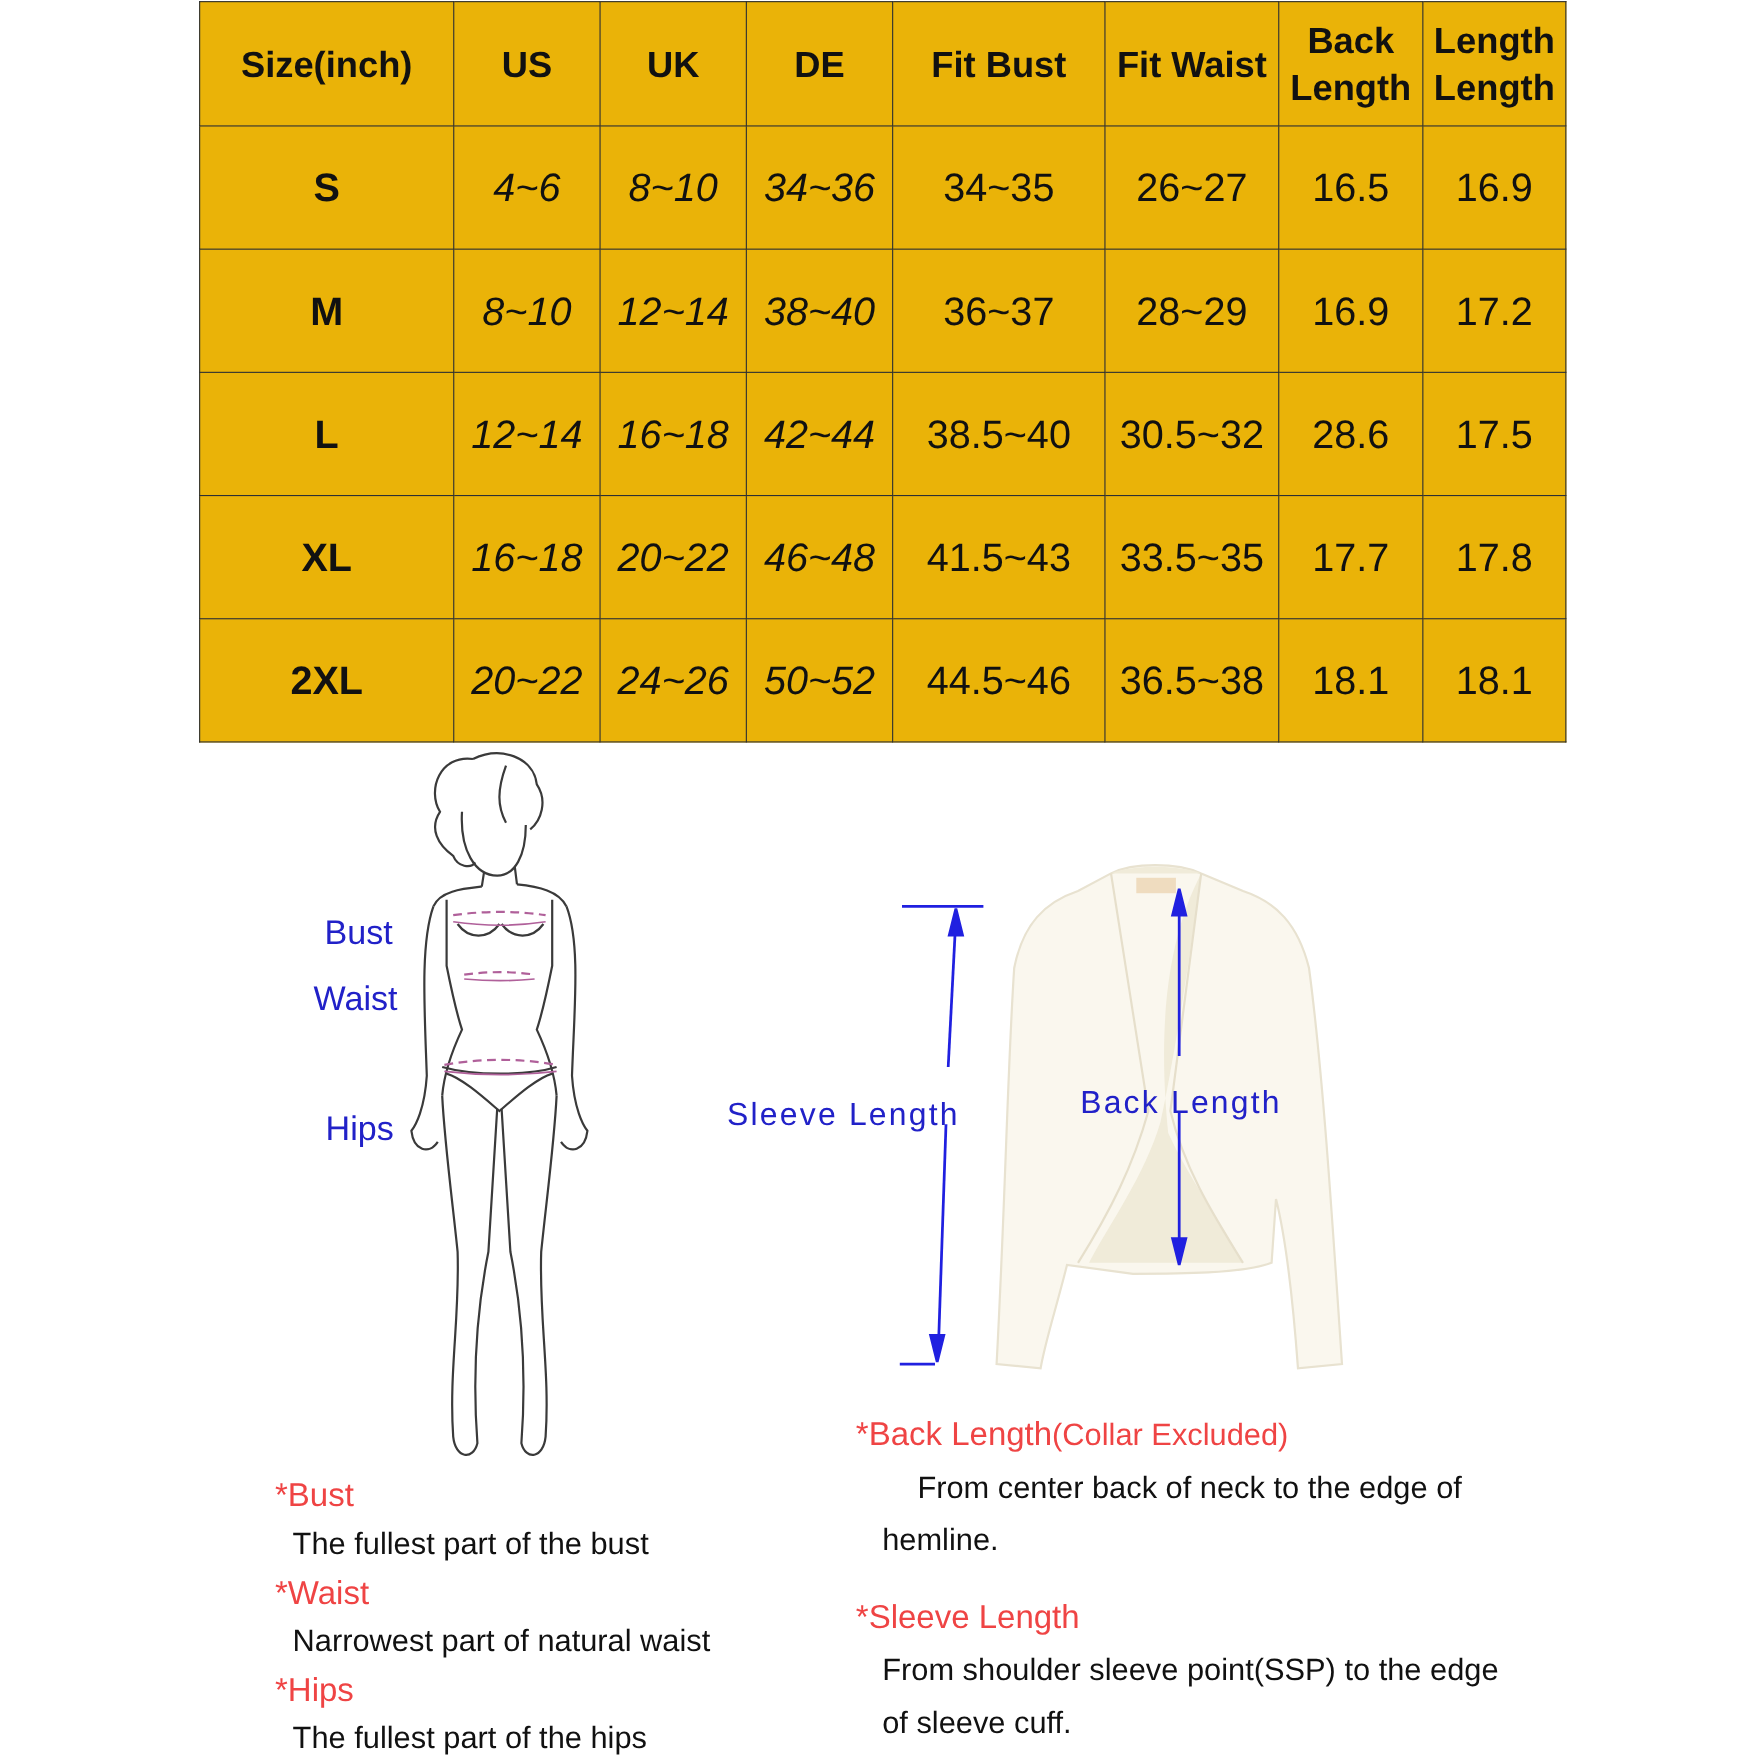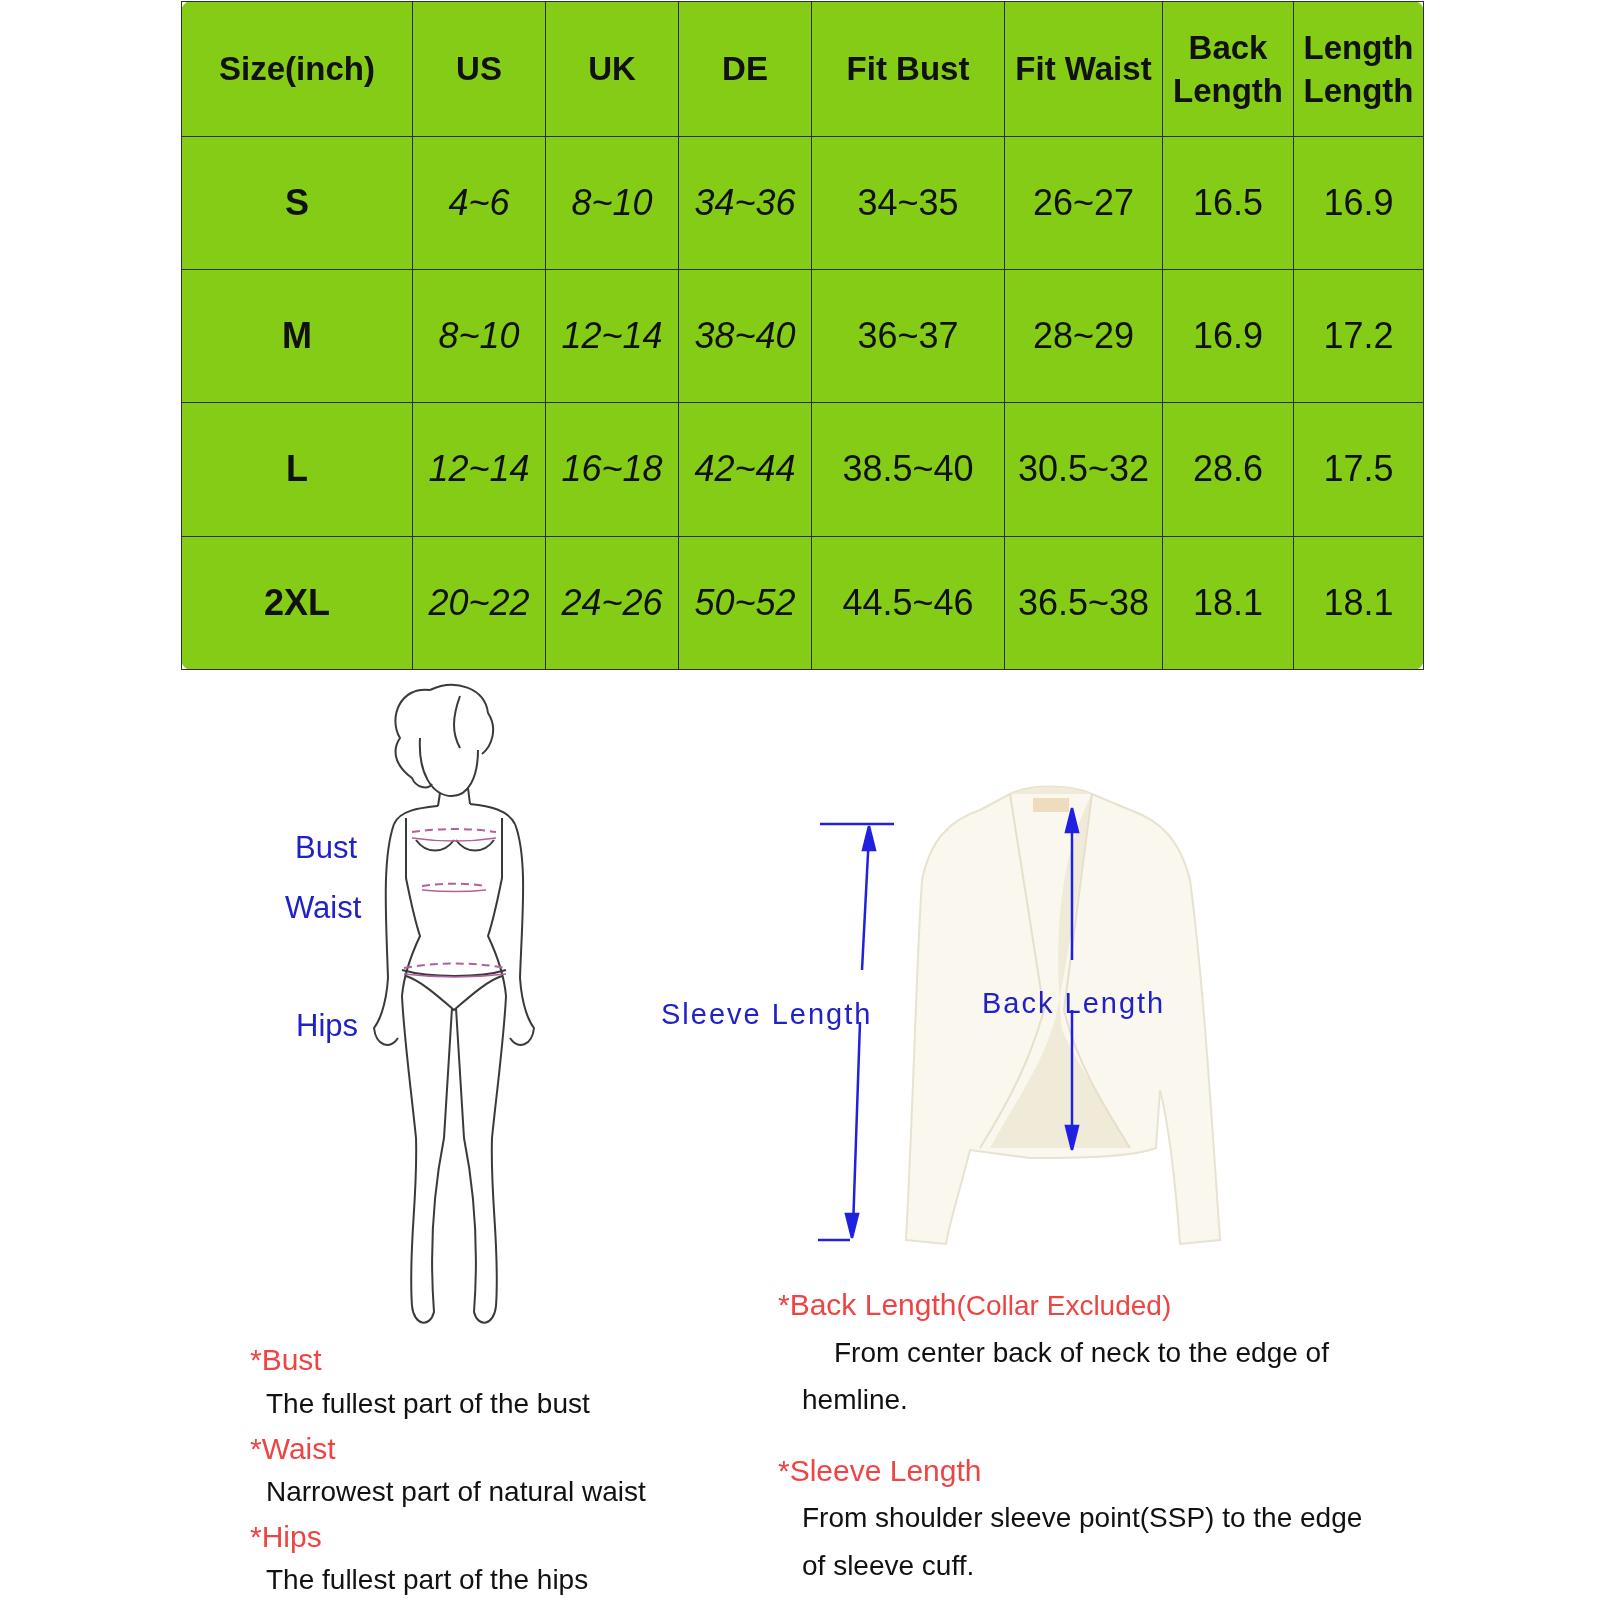--- a/index.html
+++ b/index.html
@@ -1,17 +1,17 @@
 <!DOCTYPE html>
 <html><head>
 <meta charset="utf-8">
 <style>
   html, body { margin: 0; padding: 0; background: #ffffff; }
   body { width: 1600px; height: 1600px; position: relative; overflow: hidden; font-family: "Liberation Sans", sans-serif; }
-  .size-table { position: absolute; left: 181px; top: 1px; width: 1242px; height: 669px; border-collapse: collapse; background: #84cc16; table-layout: fixed; border-radius: 11px; }
+  .size-table { position: absolute; left: 181px; top: 1px; width: 1242px; height: 669px; border-collapse: collapse; background: #eab308; table-layout: fixed; }
   .size-table td, .size-table th { border: 1.6px solid #2c2f33; text-align: center; vertical-align: middle; color: #111; padding: 0; }
   .size-table th { font-weight: bold; font-size: 33px; line-height: 43px; height: 112px; }
   .size-table td { font-size: 36px; height: 111px; }
   .size-table td.size-label { font-weight: bold; }
   .size-table td.italic { font-style: italic; }
   .label { position: absolute; font-size: 31px; color: #2121c8; }
   .def-head { position: absolute; font-size: 30px; color: #ef4444; }
   .def-head .small { font-size: 28px; }
   .def-text { position: absolute; font-size: 28px; color: #111; line-height: 48px; }
   svg { position: absolute; }
@@ -69,20 +69,30 @@
   </tr>
   <tr>
     <td class="size-label">L</td>
     <td class="italic">12~14</td>
     <td class="italic">16~18</td>
     <td class="italic">42~44</td>
     <td>38.5~40</td>
     <td>30.5~32</td>
     <td>28.6</td>
     <td>17.5</td>
+  </tr>
+  <tr>
+    <td class="size-label">XL</td>
+    <td class="italic">16~18</td>
+    <td class="italic">20~22</td>
+    <td class="italic">46~48</td>
+    <td>41.5~43</td>
+    <td>33.5~35</td>
+    <td>17.7</td>
+    <td>17.8</td>
   </tr>
   <tr>
     <td class="size-label">2XL</td>
     <td class="italic">20~22</td>
     <td class="italic">24~26</td>
     <td class="italic">50~52</td>
     <td>44.5~46</td>
     <td>36.5~38</td>
     <td>18.1</td>
     <td>18.1</td>

